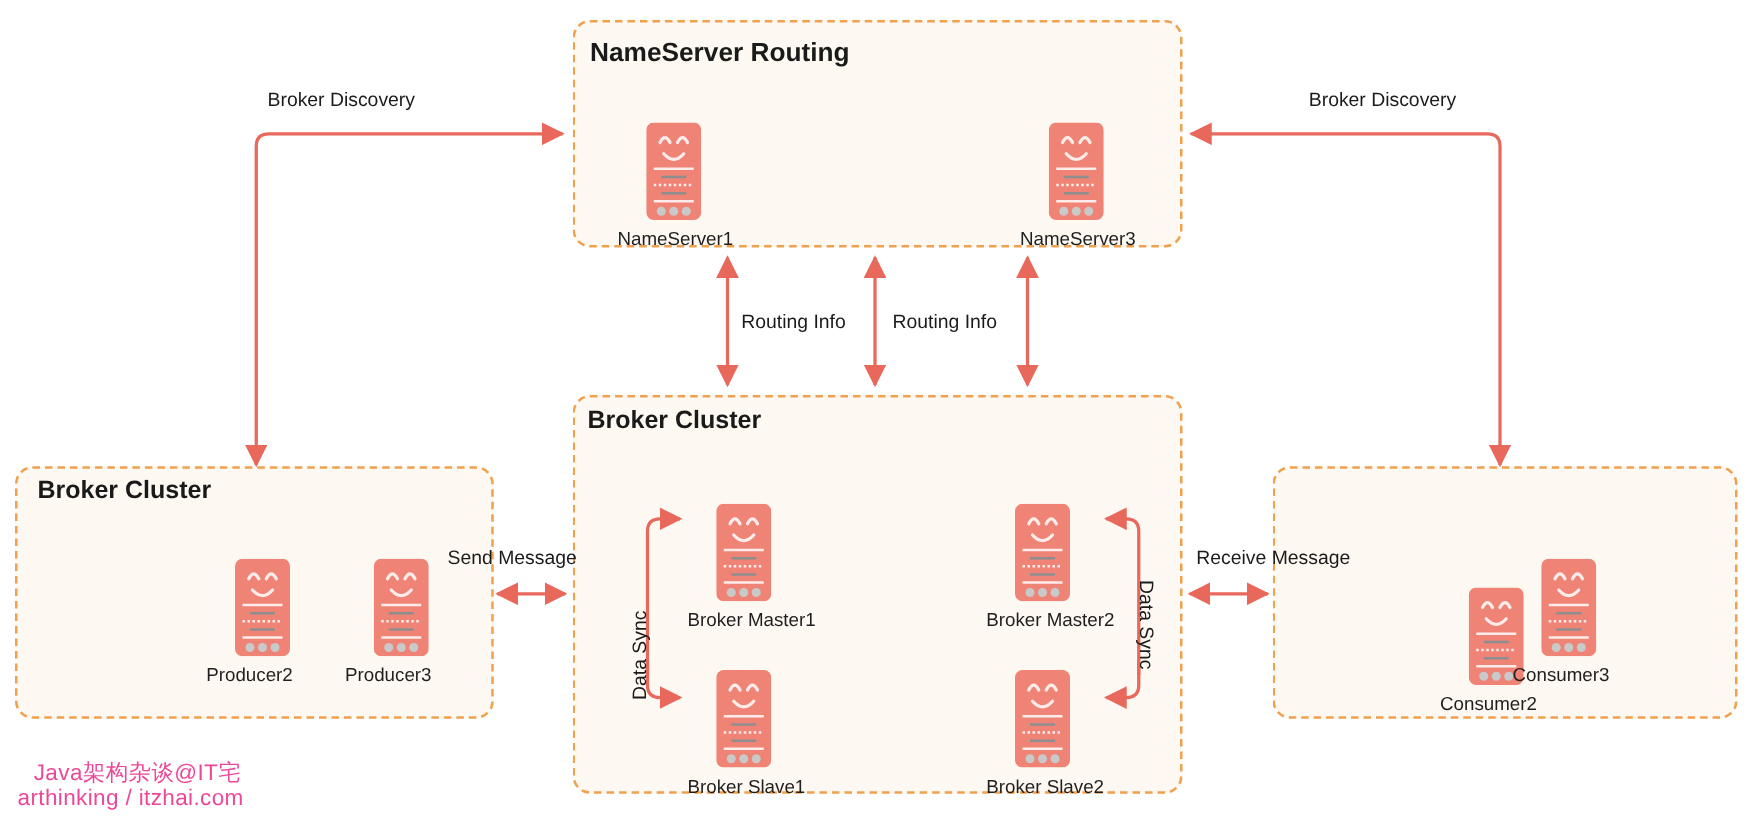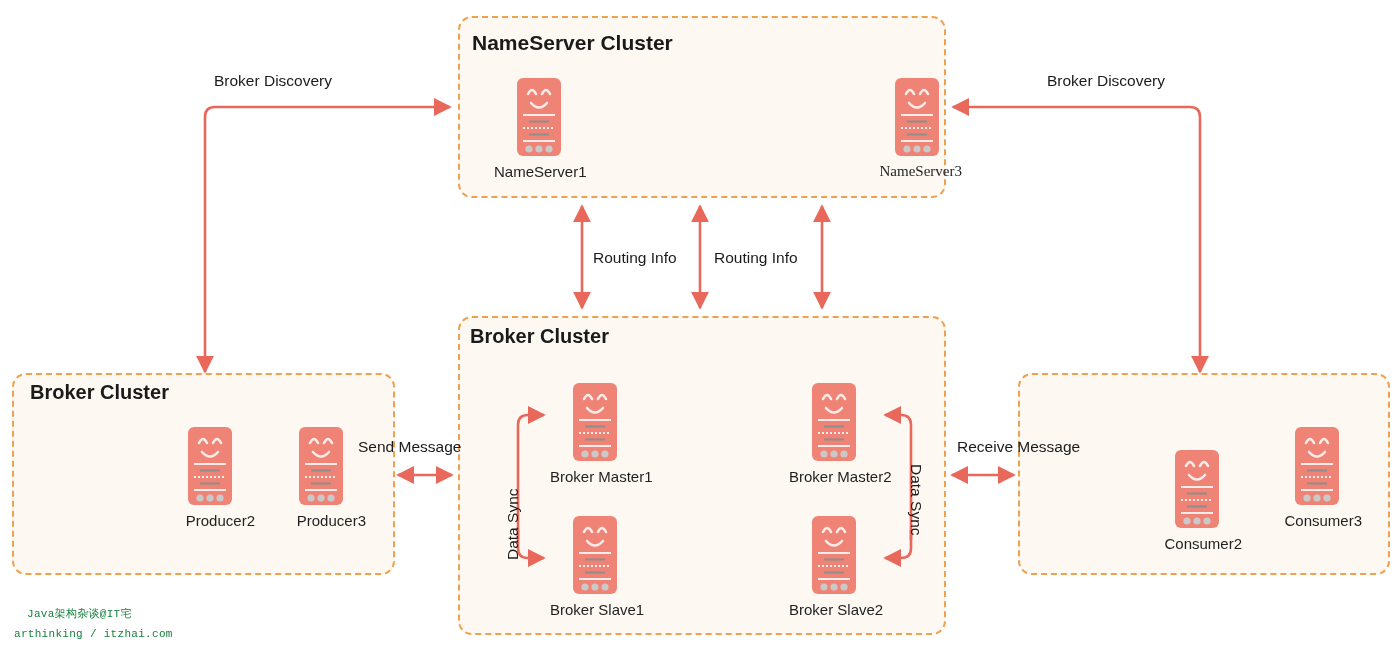--- a/index.html
+++ b/index.html
@@ -19,21 +19,21 @@
     border-radius:14px;
     box-sizing:border-box;
   }
   .cluster-title{
     position:absolute;
     font-weight:bold;
     color:#1a1a1a;
     white-space:nowrap;
   }
 
-  .node{position:absolute;text-align:right;}
+  .node{position:absolute;text-align:left;margin-top:20px;}
   .node-label{
     margin-top:7px;
     font-size:15px;
     color:#1f1f1f;
     white-space:nowrap;
   }
   .srv{display:block;margin:0 auto;}
 
   .edge-label{
     position:absolute;
@@ -45,34 +45,33 @@
     transform-origin:0 0;
   }
 
   svg.wires{
     position:absolute;left:0;top:0;width:1400px;height:653px;
     overflow:visible;pointer-events:none;
   }
 
   .wm{
     position:absolute;
-    color:#15803d;
-    font-size:11px;
+    color:#ec4899;
+    font-size:18px;
     white-space:nowrap;
     letter-spacing:.3px;
-    font-family:Liberation Mono, monospace;
   }
 </style>
 </head>
 <body>
 
 <div id="stage">
 
   <div class="cluster" style="left:458px;top:16px;width:488px;height:182px;"></div>
-  <div class="cluster-title" style="left:472px;top:31px;font-size:21px;">NameServer Cluster</div>
+  <div class="cluster-title" style="left:472px;top:31px;font-size:21px;">NameServer Routing</div>
 
   <div class="cluster" style="left:458px;top:316px;width:488px;height:319px;"></div>
   <div class="cluster-title" style="left:470px;top:325px;font-size:20px;">Broker Cluster</div>
 
   <div class="cluster" style="left:12px;top:373px;width:383px;height:202px;"></div>
   <div class="cluster-title" style="left:30px;top:381px;font-size:20px;">Broker Cluster</div>
 
   <div class="cluster" style="left:1018px;top:373px;width:372px;height:202px;"></div>
 
   <div class="node" style="left:494px;top:78px;width:90px;">
@@ -87,21 +86,21 @@
       <line x1="12" y1="56.5" x2="32" y2="56.5" stroke="#8e8e8e" stroke-width="2"></line>
       <line x1="6" y1="63" x2="38" y2="63" stroke="#fdece9" stroke-width="2"></line>
       <circle cx="12" cy="71" r="3.6" fill="#c9c9c9"></circle>
       <circle cx="22" cy="71" r="3.6" fill="#c9c9c9"></circle>
       <circle cx="32" cy="71" r="3.6" fill="#c9c9c9"></circle>
     </svg>
     <div class="node-label">NameServer1</div>
   </div>
 
 
-  <div class="node" style="left:872px;top:78px;width:90px;font-family:Liberation Serif, serif;">
+  <div class="node" style="left:816px;top:78px;width:90px;">
     <svg class="srv" width="44" height="78" viewBox="0 0 44 78">
       <rect x="0" y="0" width="44" height="78" rx="6" fill="#ef8376"></rect>
       <path d="M11 16 q4 -8 8 0" stroke="#fdece9" stroke-width="2.6" fill="none" stroke-linecap="round"></path>
       <path d="M25 16 q4 -8 8 0" stroke="#fdece9" stroke-width="2.6" fill="none" stroke-linecap="round"></path>
       <path d="M14 25 q8 9 16 0" stroke="#fdece9" stroke-width="2.6" fill="none" stroke-linecap="round"></path>
       <line x1="6" y1="37" x2="38" y2="37" stroke="#fdece9" stroke-width="2"></line>
       <line x1="12" y1="43.5" x2="32" y2="43.5" stroke="#8e8e8e" stroke-width="2"></line>
       <line x1="6" y1="50" x2="38" y2="50" stroke="#fdece9" stroke-width="2" stroke-dasharray="2 2"></line>
       <line x1="12" y1="56.5" x2="32" y2="56.5" stroke="#8e8e8e" stroke-width="2"></line>
       <line x1="6" y1="63" x2="38" y2="63" stroke="#fdece9" stroke-width="2"></line>
@@ -233,21 +232,21 @@
       <line x1="6" y1="50" x2="38" y2="50" stroke="#fdece9" stroke-width="2" stroke-dasharray="2 2"></line>
       <line x1="12" y1="56.5" x2="32" y2="56.5" stroke="#8e8e8e" stroke-width="2"></line>
       <line x1="6" y1="63" x2="38" y2="63" stroke="#fdece9" stroke-width="2"></line>
       <circle cx="12" cy="71" r="3.6" fill="#c9c9c9"></circle>
       <circle cx="22" cy="71" r="3.6" fill="#c9c9c9"></circle>
       <circle cx="32" cy="71" r="3.6" fill="#c9c9c9"></circle>
     </svg>
     <div class="node-label">Consumer2</div>
   </div>
 
-  <div class="node" style="left:1272px;top:427px;width:90px;">
+  <div class="node" style="left:1210px;top:427px;width:90px;">
     <svg class="srv" width="44" height="78" viewBox="0 0 44 78">
       <rect x="0" y="0" width="44" height="78" rx="6" fill="#ef8376"></rect>
       <path d="M11 16 q4 -8 8 0" stroke="#fdece9" stroke-width="2.6" fill="none" stroke-linecap="round"></path>
       <path d="M25 16 q4 -8 8 0" stroke="#fdece9" stroke-width="2.6" fill="none" stroke-linecap="round"></path>
       <path d="M14 25 q8 9 16 0" stroke="#fdece9" stroke-width="2.6" fill="none" stroke-linecap="round"></path>
       <line x1="6" y1="37" x2="38" y2="37" stroke="#fdece9" stroke-width="2"></line>
       <line x1="12" y1="43.5" x2="32" y2="43.5" stroke="#8e8e8e" stroke-width="2"></line>
       <line x1="6" y1="50" x2="38" y2="50" stroke="#fdece9" stroke-width="2" stroke-dasharray="2 2"></line>
       <line x1="12" y1="56.5" x2="32" y2="56.5" stroke="#8e8e8e" stroke-width="2"></line>
       <line x1="6" y1="63" x2="38" y2="63" stroke="#fdece9" stroke-width="2"></line>

